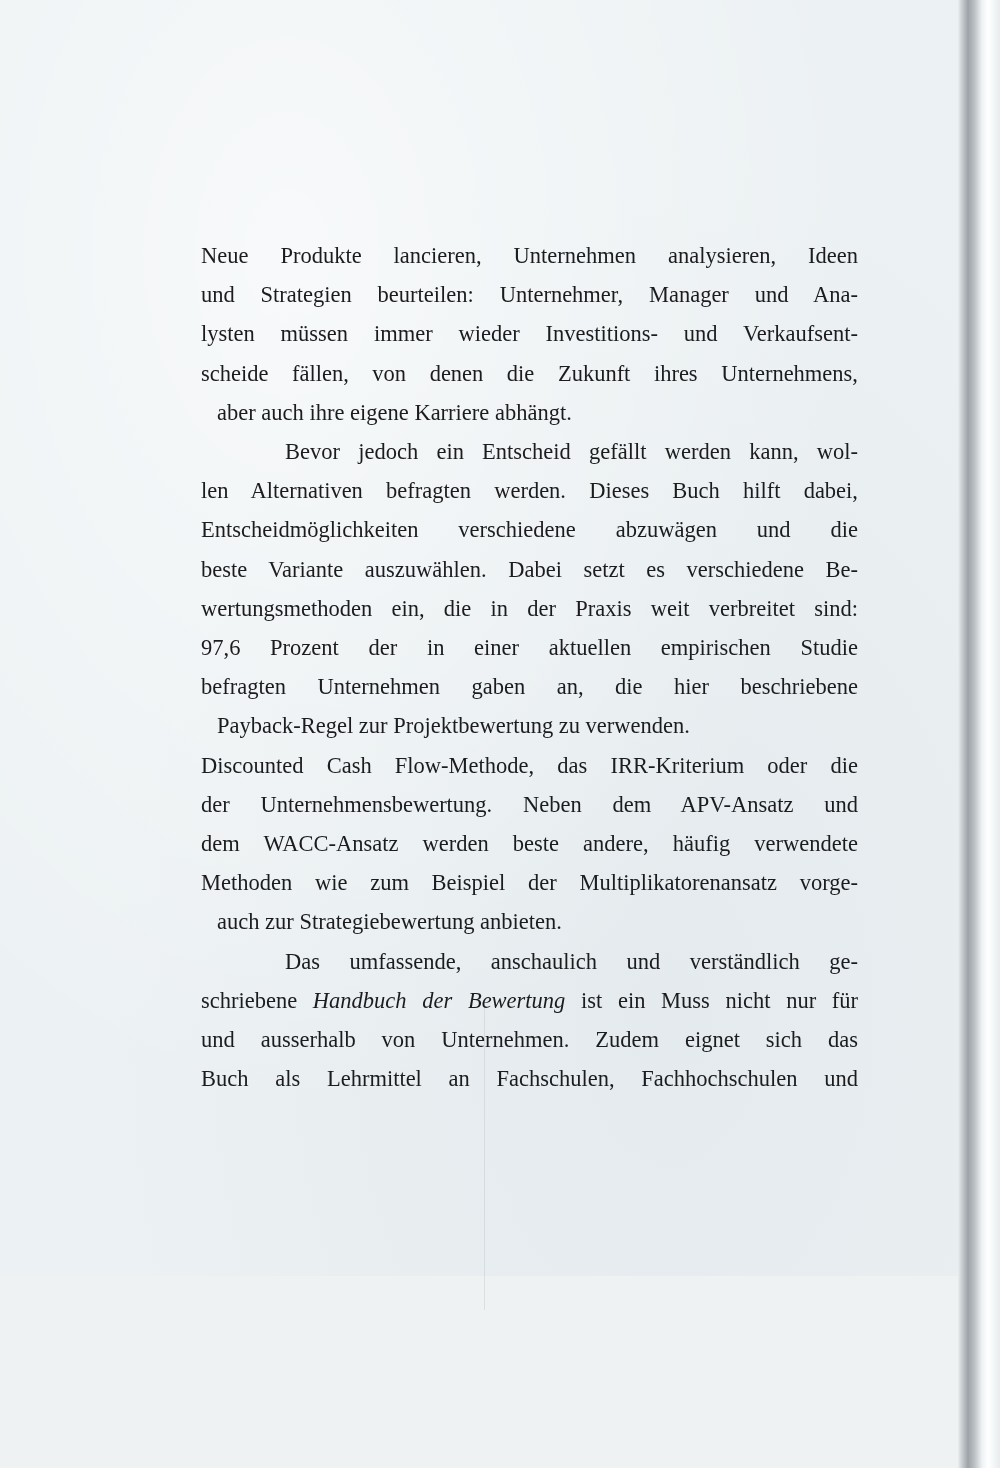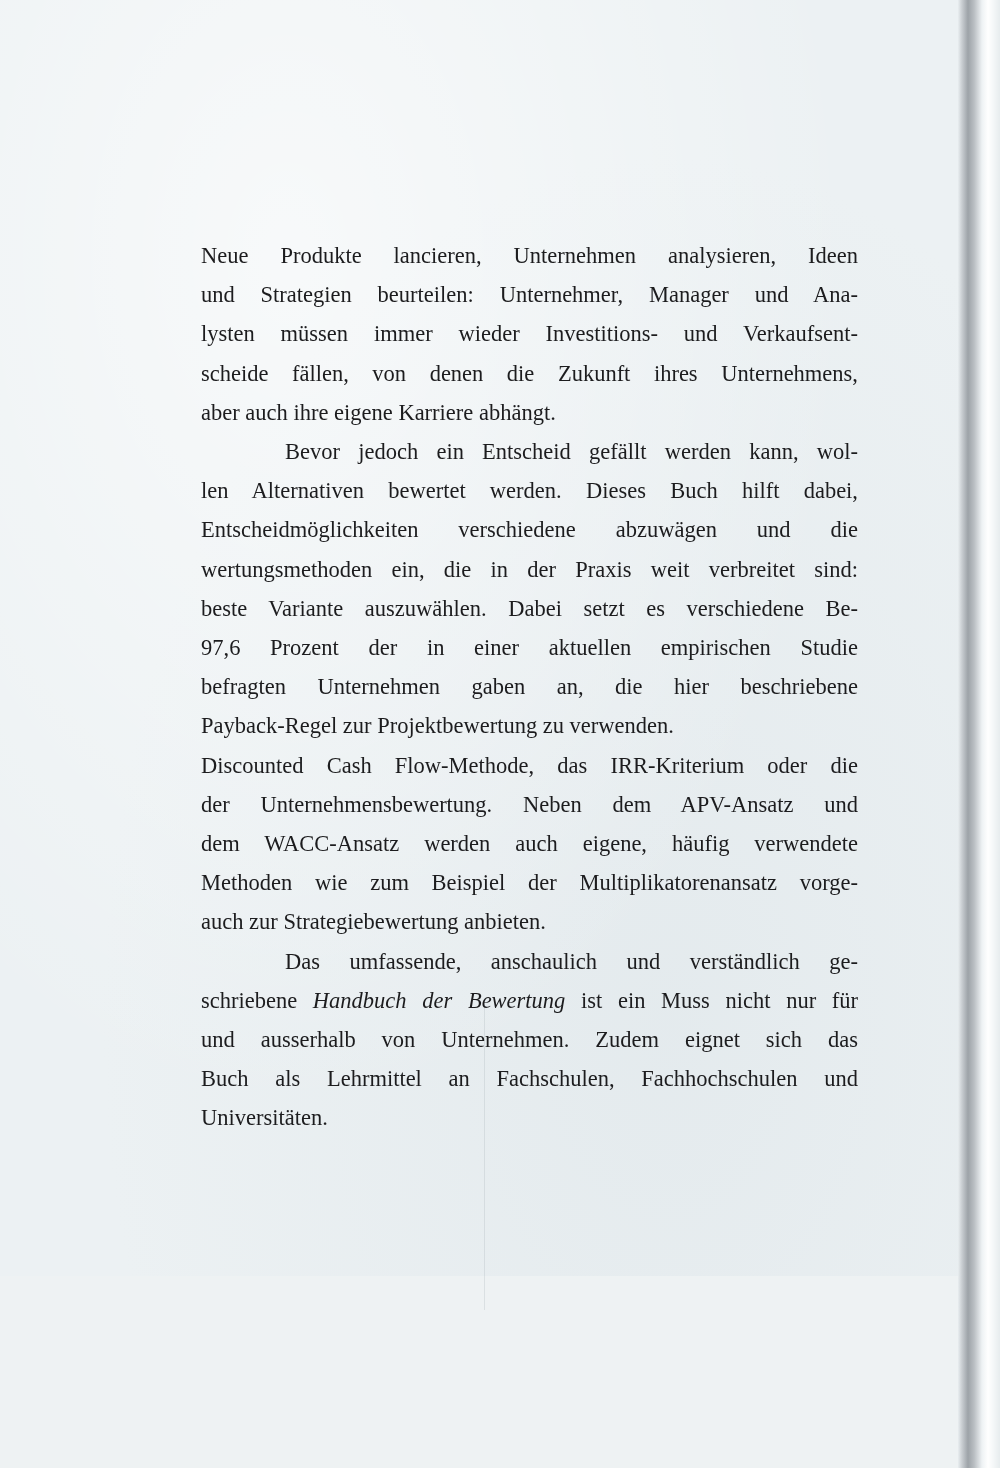--- a/index.html
+++ b/index.html
@@ -62,20 +62,21 @@
       text-align-last: left;
     }
     .text-block .line {
       display: block;
       text-align: justify;
       text-align-last: justify;
       white-space: nowrap;
     }
     .text-block .line.last {
       text-align-last: left;
+      margin-left: 16px;
     }
     .text-block .line.first {
       padding-left: 84px;
     }
     em {
     }
   </style>
 </head>
 <body>
 
@@ -87,41 +88,40 @@
     <p>
       <span class="line">Neue Produkte lancieren, Unternehmen analysieren, Ideen</span>
       <span class="line">und Strategien beurteilen: Unternehmer, Manager und Ana-</span>
       <span class="line">lysten müssen immer wieder Investitions- und Verkaufsent-</span>
       <span class="line">scheide fällen, von denen die Zukunft ihres Unternehmens,</span>
       <span class="line last">aber auch ihre eigene Karriere abhängt.</span>
     </p>
 
     <p>
       <span class="line first">Bevor jedoch ein Entscheid gefällt werden kann, wol-</span>
-      <span class="line">len Alternativen bewertet werden. Dieses Buch hilft dabei,</span>
+      <span class="line">len Alternativen befragten werden. Dieses Buch hilft dabei,</span>
       <span class="line">Entscheidmöglichkeiten verschiedene abzuwägen und die</span>
+      <span class="line">beste Variante auszuwählen. Dabei setzt es verschiedene Be-</span>
       <span class="line">wertungsmethoden ein, die in der Praxis weit verbreitet sind:</span>
-      <span class="line">beste Variante auszuwählen. Dabei setzt es verschiedene Be-</span>
       <span class="line">97,6 Prozent der in einer aktuellen empirischen Studie</span>
       <span class="line">befragten Unternehmen gaben an, die hier beschriebene</span>
       <span class="line last">Payback-Regel zur Projektbewertung zu verwenden.</span>
       <span class="line">Discounted Cash Flow-Methode, das IRR-Kriterium oder die</span>
     </p>
 
     <p>
       <span class="line">der Unternehmensbewertung. Neben dem APV-Ansatz und</span>
-      <span class="line">dem WACC-Ansatz werden auch eigene, häufig verwendete</span>
+      <span class="line">dem WACC-Ansatz werden beste andere, häufig verwendete</span>
       <span class="line">Methoden wie zum Beispiel der Multiplikatorenansatz vorge-</span>
       <span class="line last">auch zur Strategiebewertung anbieten.</span>
     </p>
 
     <p>
       <span class="line first">Das umfassende, anschaulich und verständlich ge-</span>
       <span class="line"><span>schriebene </span><em>Handbuch der Bewertung</em><span> ist ein Muss nicht nur für</span></span>
       <span class="line">und ausserhalb von Unternehmen. Zudem eignet sich das</span>
       <span class="line">Buch als Lehrmittel an Fachschulen, Fachhochschulen und</span>
-      <span class="line last">Universitäten.</span>
     </p>
 
   </div>
 </div>
 
 <div class="spine"></div>
 
 </body></html>

